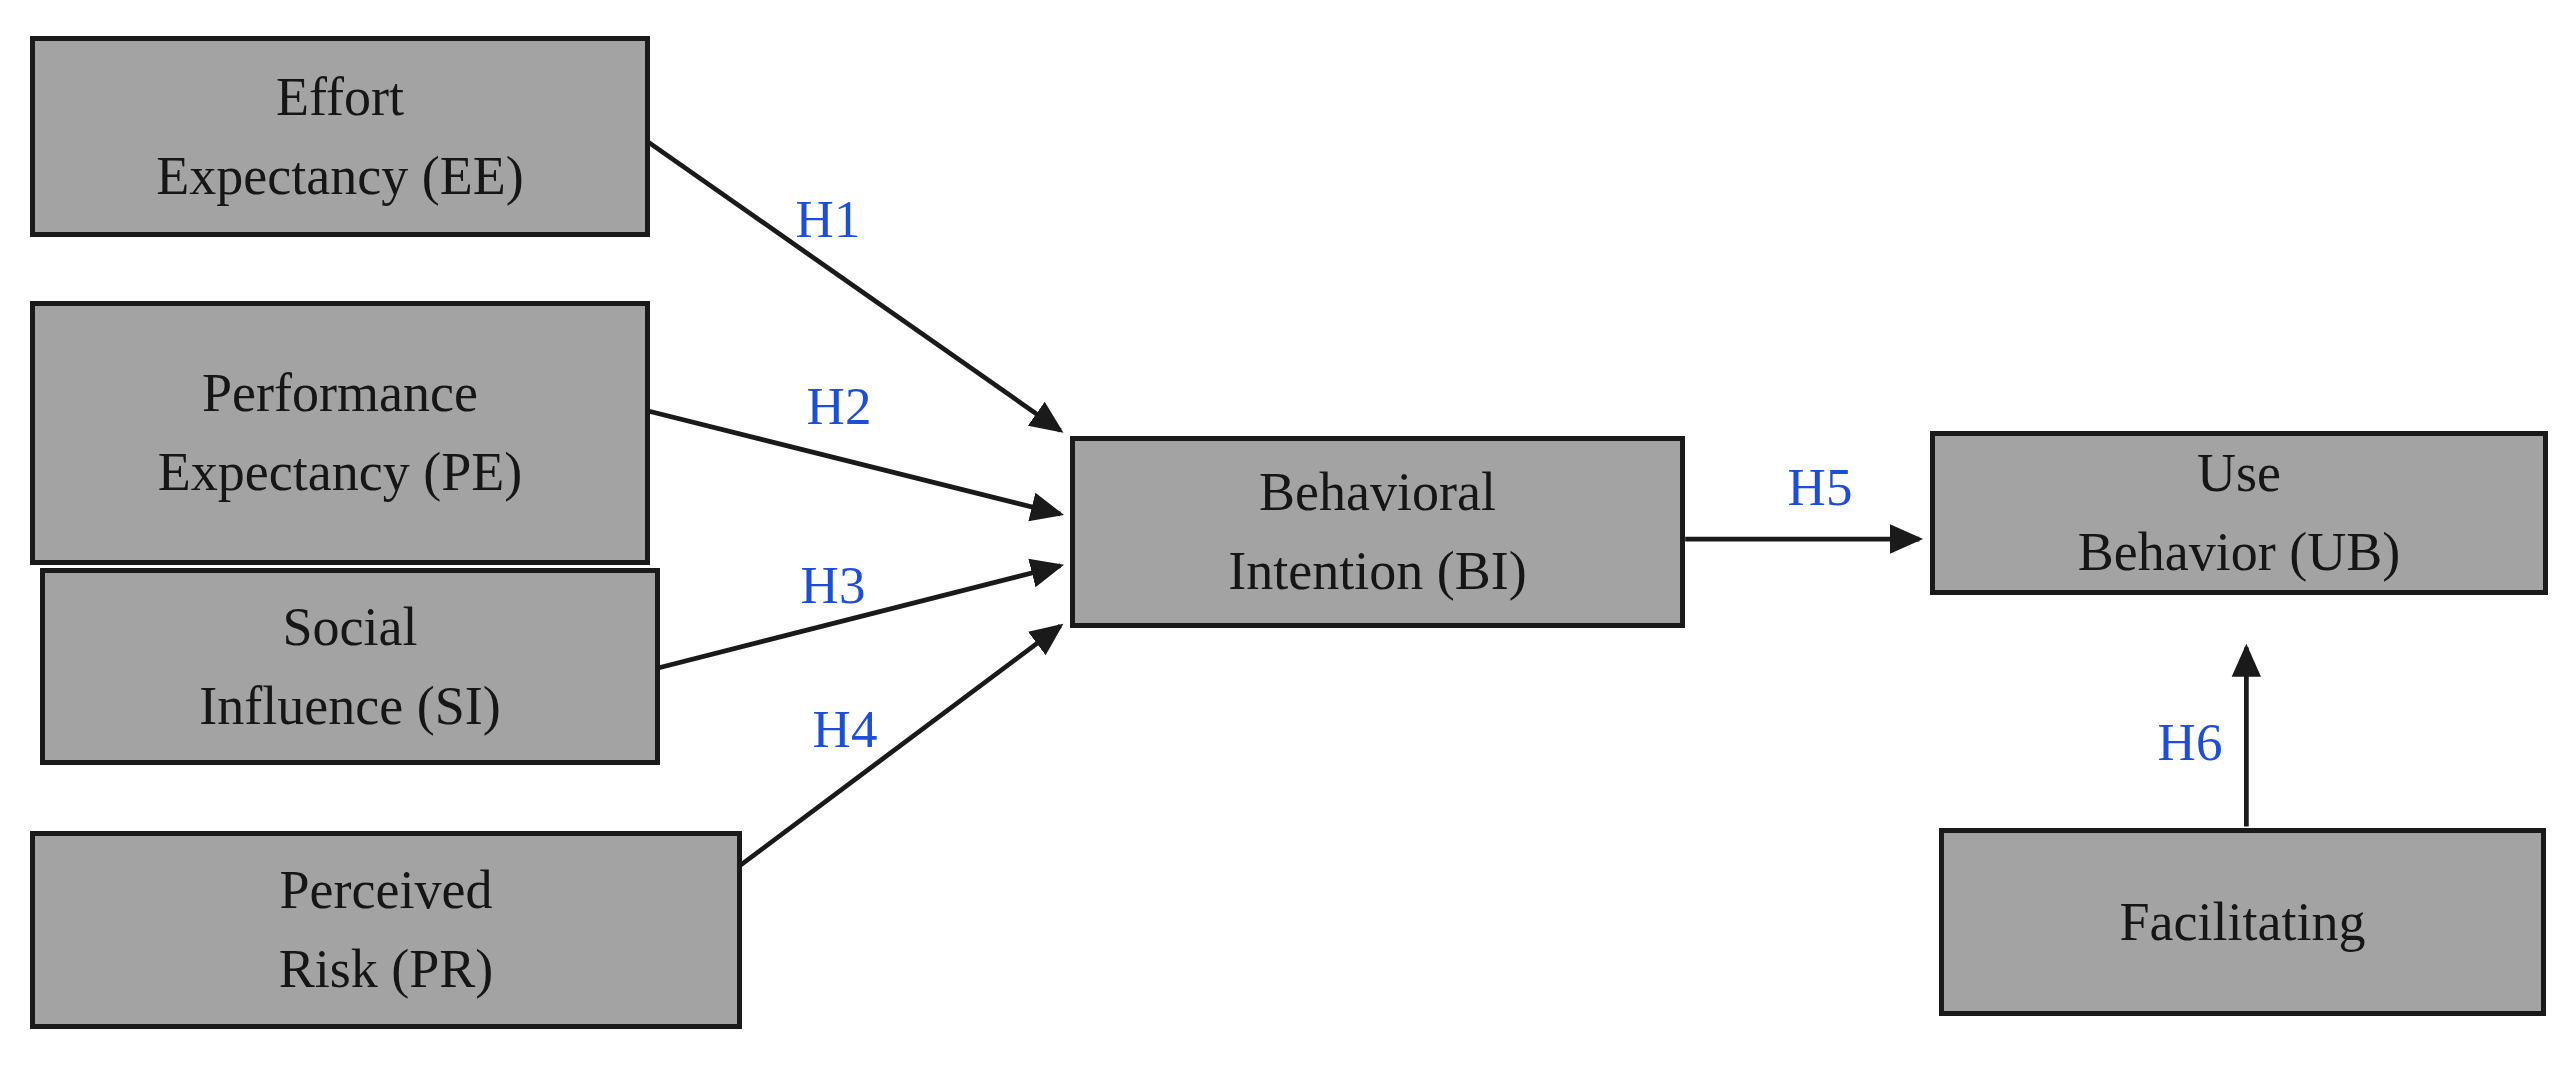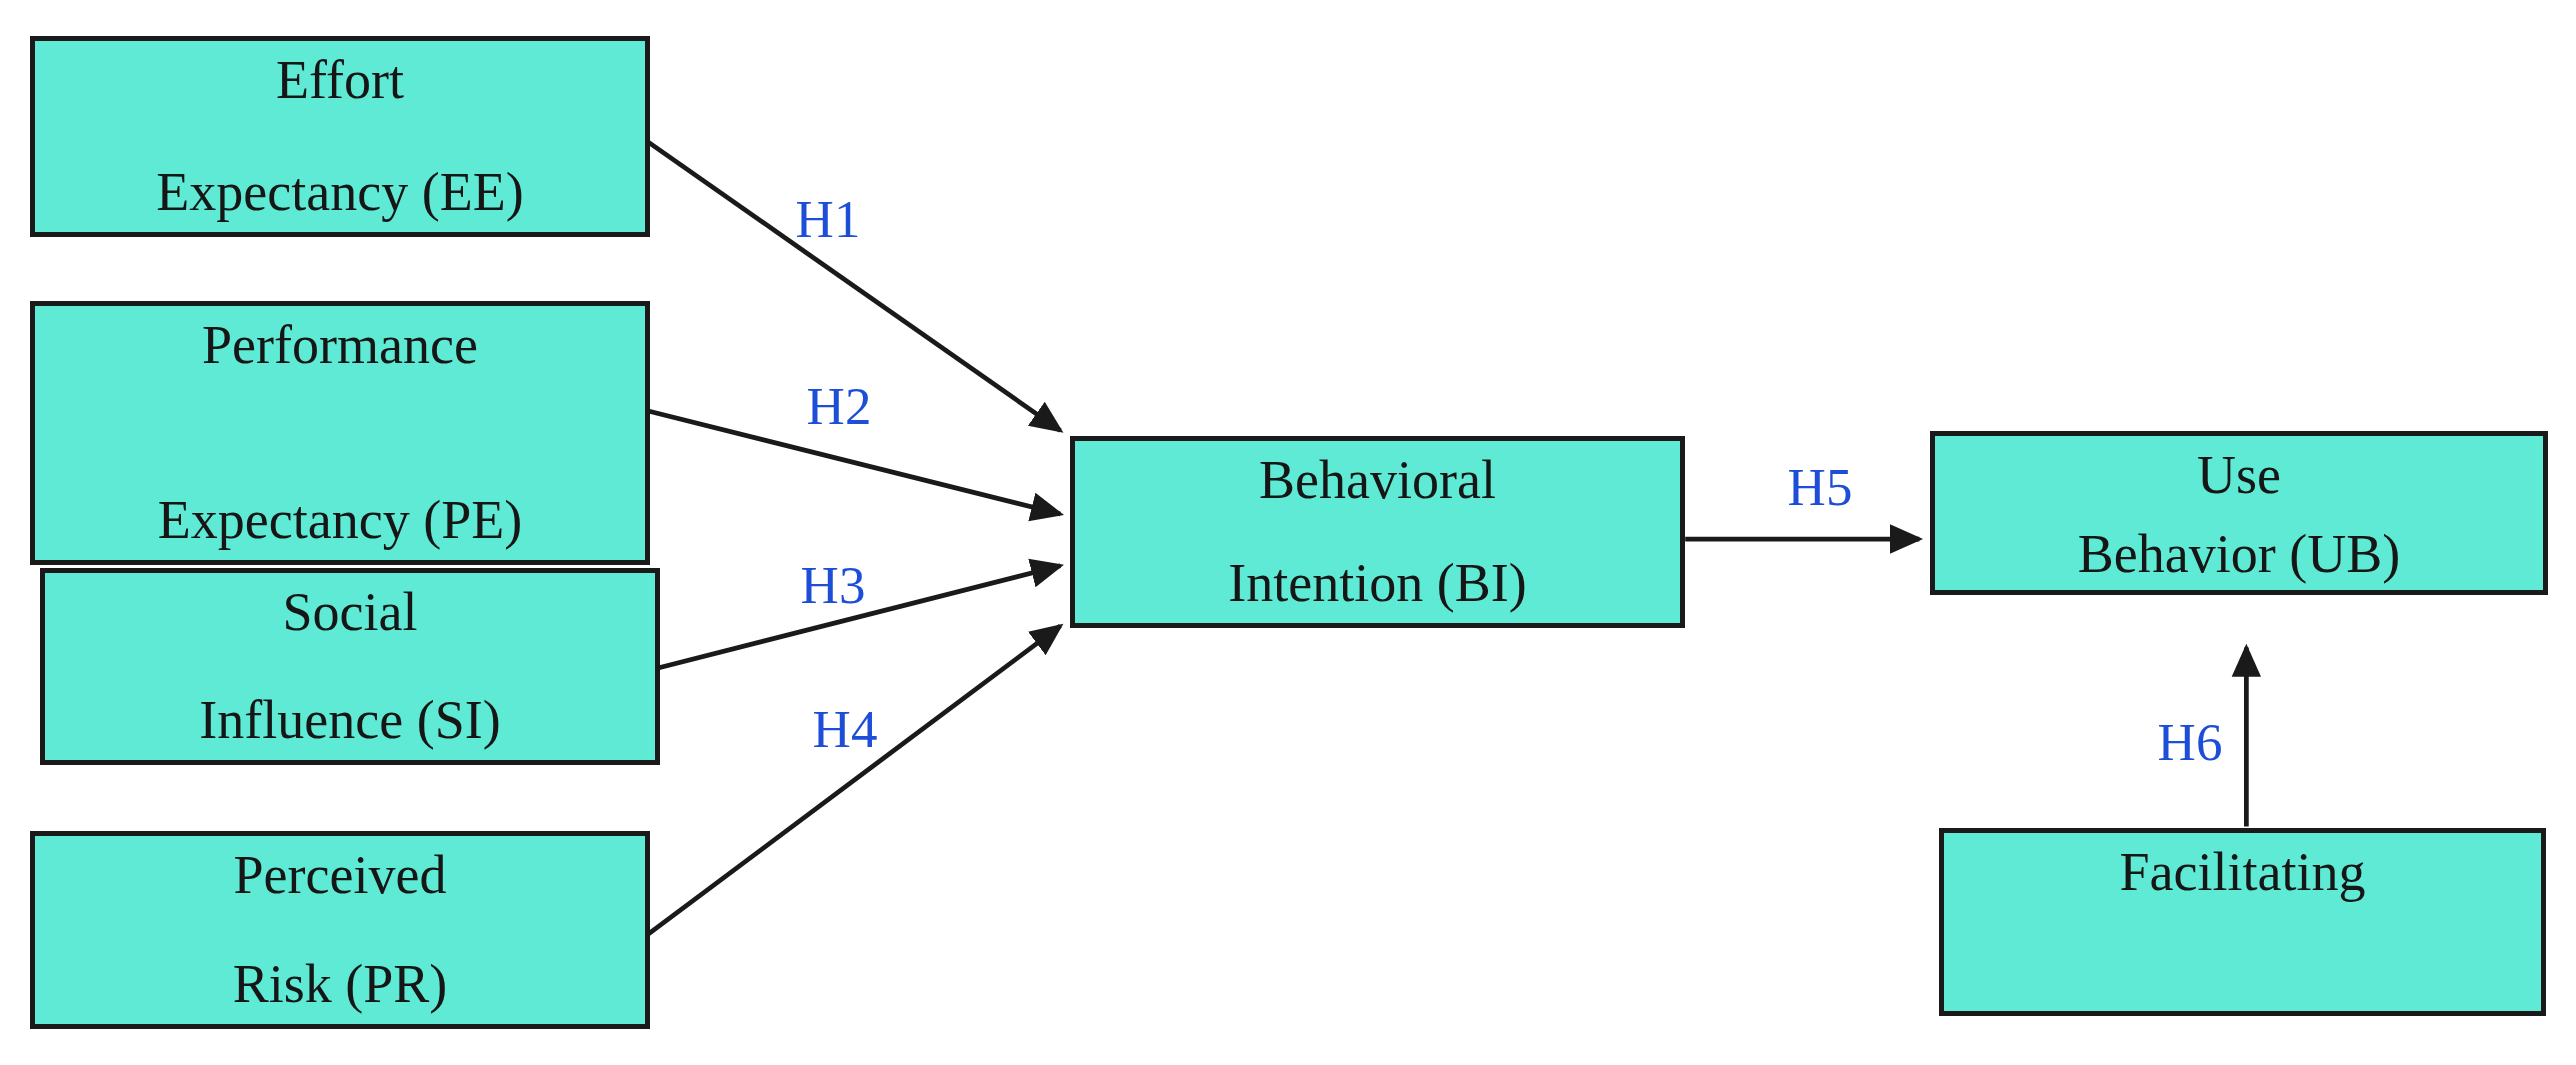--- a/index.html
+++ b/index.html
@@ -13,35 +13,35 @@
     height: 1066px;
     background: #ffffff;
     overflow: hidden;
     font-family: "Liberation Serif", "DejaVu Serif", serif;
     color: #161616;
   }
   .node {
     position: absolute;
     box-sizing: border-box;
     border: 5.2px solid #1a1a1a;
-    background: #5eead4;
+    background: #a3a3a3;
     display: flex;
     flex-direction: column;
     align-items: center;
-    justify-content: space-between;
+    justify-content: center;
     text-align: center;
     font-size: 54px;
     line-height: 1.46;
     color: #161616;
     white-space: nowrap;
   }
   #node-ee { left: 30px;   top: 36px;  width: 620px; height: 201px; }
   #node-pe { left: 30px;   top: 301px; width: 620px; height: 264px; }
   #node-si { left: 40px;   top: 568px; width: 620px; height: 197px; }
-  #node-pr { left: 30px;   top: 831px; width: 620px; height: 198px; }
+  #node-pr { left: 30px;   top: 831px; width: 712px; height: 198px; }
   #node-bi { left: 1070px; top: 436px; width: 615px; height: 192px; }
   #node-ub { left: 1930px; top: 431px; width: 618px; height: 164px; }
   #node-fc { left: 1939px; top: 828px; width: 607px; height: 188px; }
 
   .edges-svg {
     position: absolute;
     left: 0;
     top: 0;
     width: 2576px;
     height: 1066px;

